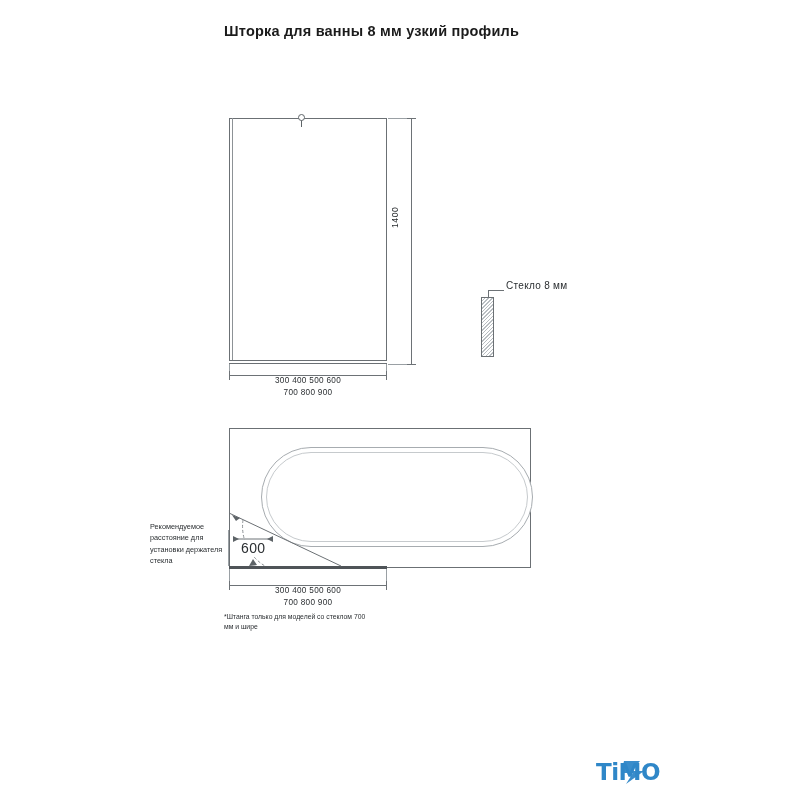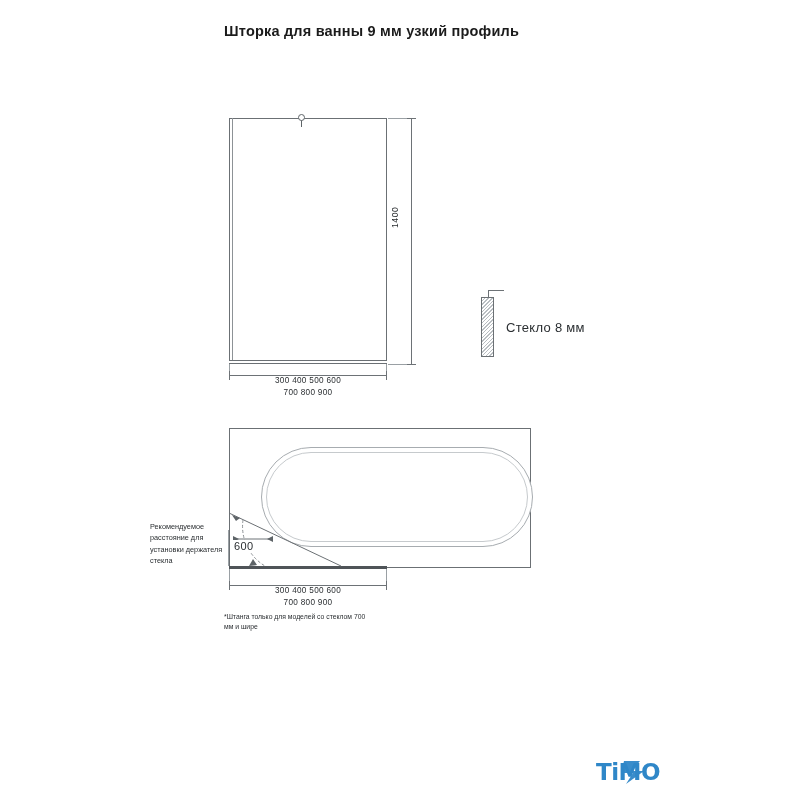--- a/index.html
+++ b/index.html
@@ -184,25 +184,24 @@
     left: 488px;
     top: 290px;
     width: 16px;
     height: 1px;
     background: #6d7276;
   }
   .glass-label {
     position: absolute;
     left: 506px;
     top: 280px;
-    font-size: 13px;
+    font-size: 10px;
     letter-spacing: 0.3px;
     color: #2b2f32;
     white-space: nowrap;
-    margin-top: 40px;
   }
 
   
   .bath-outer {
     position: absolute;
     left: 229px;
     top: 428px;
     width: 302px;
     height: 140px;
     border: 1px solid #6b7074;
@@ -240,23 +239,23 @@
   }
   .plan-swing {
     position: absolute;
     left: 229px;
     top: 513px;
     width: 120px;
     height: 56px;
   }
   .plan-arc-label {
     position: absolute;
-    left: 232px;
+    left: 239px;
     top: 540px;
-    font-size: 11px;
+    font-size: 14px;
     letter-spacing: 0.4px;
     color: #2b2f32;
     background: #ffffff;
     padding: 0 2px;
   }
   .rec-text {
     position: absolute;
     left: 150px;
     top: 521px;
     width: 78px;
@@ -337,21 +336,21 @@
     font-family: "DejaVu Sans", sans-serif;
     text-align: center;
   }
   svg { display: block; overflow: visible; }
 </style>
 </head>
 <body>
 
 <div class="page">
 
-  <div class="title">Шторка для ванны 9 мм узкий профиль</div>
+  <div class="title">Шторка для ванны 8 мм узкий профиль</div>
 
   <div class="panel-outline"></div>
   <div class="panel-inner-left"></div>
   <div class="panel-bottom-bar"></div>
   <div class="holder-stem"></div>
   <div class="holder-knob"></div>
 
   <div class="vdim-ext-top"></div>
   <div class="vdim-ext-bot"></div>
   <div class="vdim-line"></div>

